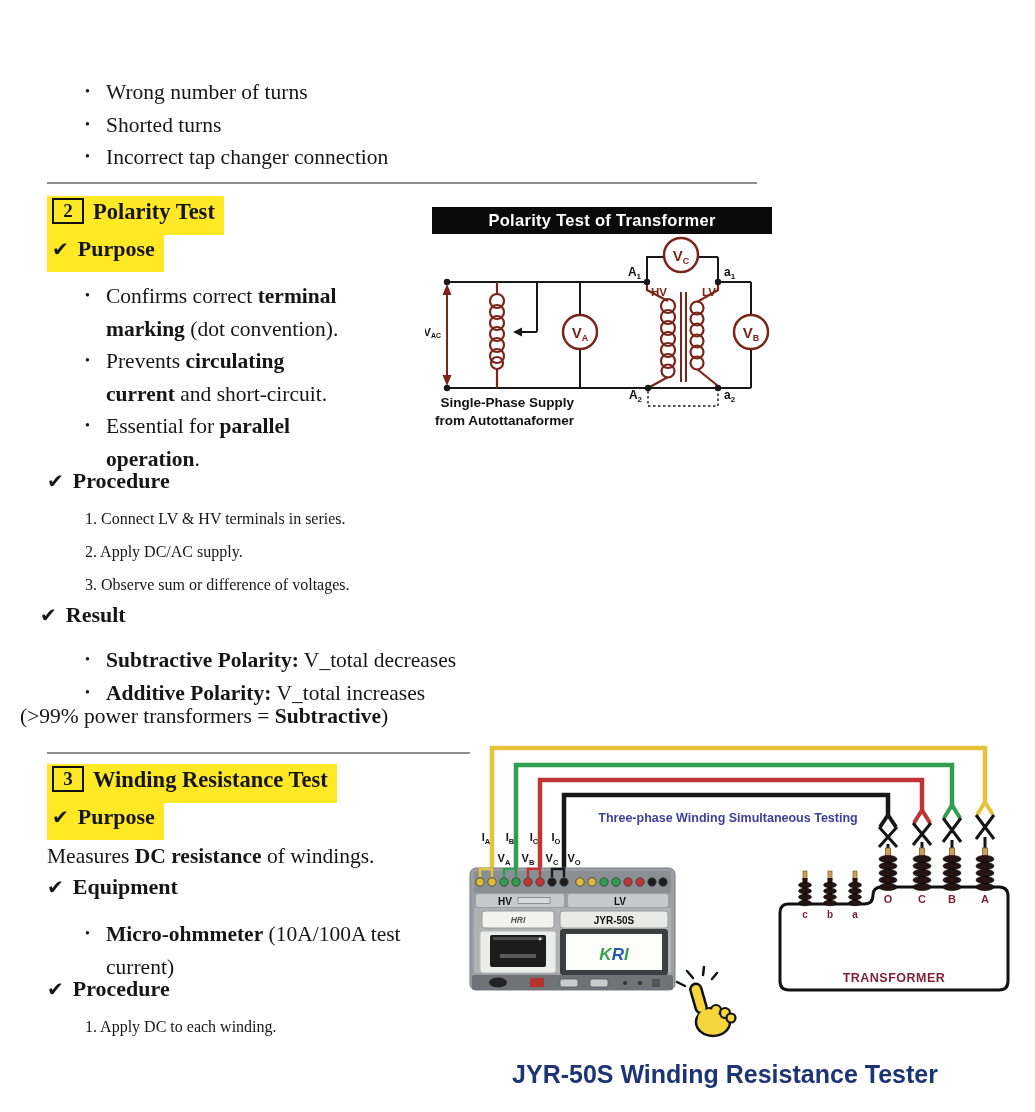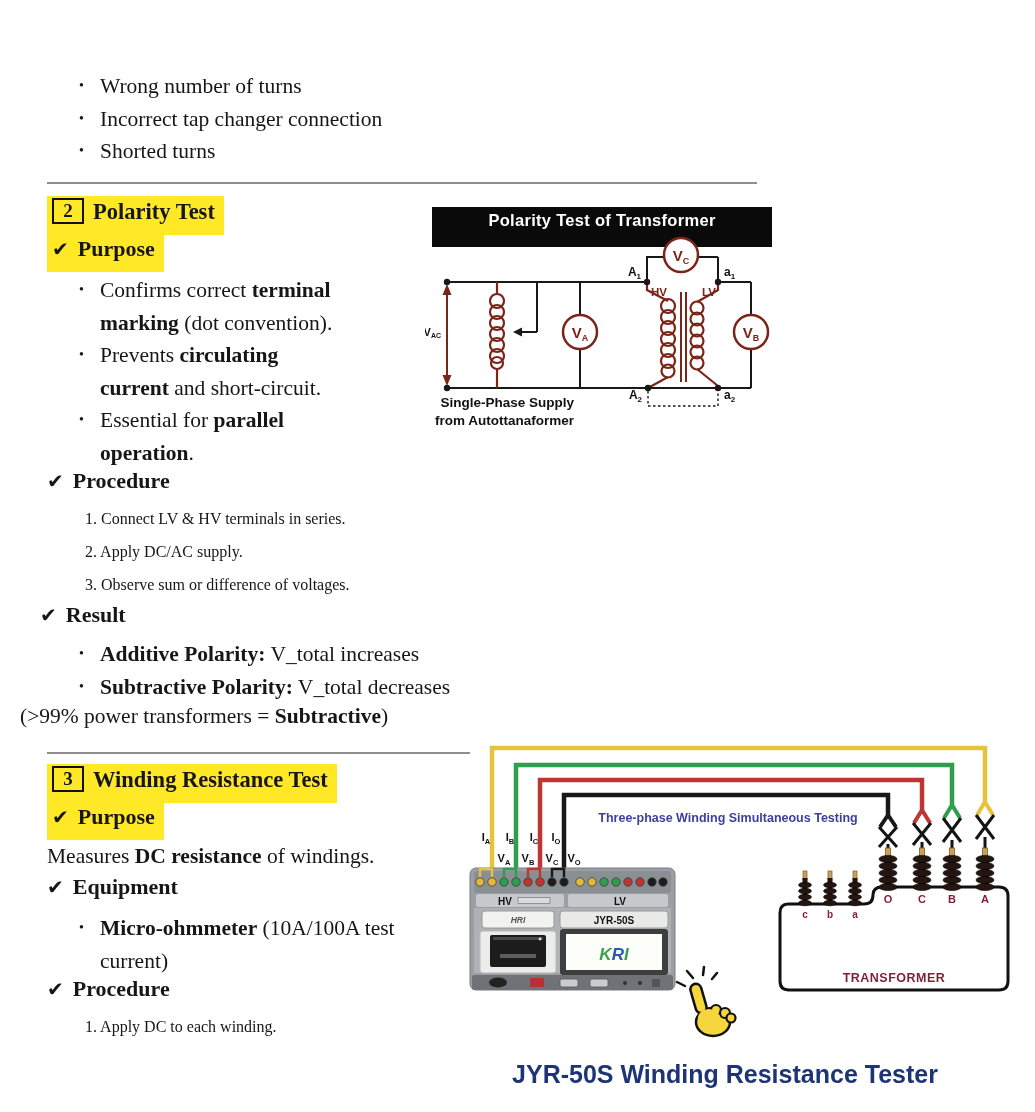--- a/index.html
+++ b/index.html
@@ -1,52 +1,52 @@
 <!DOCTYPE html>
 <html><head>
 <meta charset="utf-8">
 <style>
   html,body{margin:0;padding:0;background:#ffffff;}
   #page{position:relative;width:1035px;height:1112px;background:#ffffff;overflow:hidden;
         font-family:"Liberation Serif", serif;color:#161616;}
   .abs{position:absolute;}
   .divider{position:absolute;height:0;border-top:2px solid #8f8f8f;}
   
-  ul.blist{list-style:none;margin:4px;padding:0;}
+  ul.blist{list-style:none;margin:10px;padding:0;}
   ul.blist li{position:relative;padding-left:24px;font-size:21.5px;line-height:32.5px;}
   ul.blist li::before{content:"•";position:absolute;left:3px;top:0;font-size:14px;}
   b{font-weight:bold;}
   
   .hl{background:#ffe926;padding:3px 9px 11px 5px;}
   .badge{display:inline-block;border:2.5px solid #111;min-width:22px;text-align:center;
          font-weight:bold;font-size:19px;line-height:22px;padding:0 3px;margin-right:9px;vertical-align:2px;}
   .sec-title{font-size:22.5px;font-weight:bold;}
   .check-line{font-size:22px;font-weight:bold;}
   .check{font-family:"DejaVu Sans", sans-serif;font-weight:bold;font-size:20px;margin-right:9px;}
   .steps div{font-size:16px;line-height:33px;}
   .plain{font-size:21.5px;line-height:32px;}
   
-  .banner{position:absolute;left:432px;top:207px;width:340px;height:40px;background:#0a0a0a;color:#fff;
+  .banner{position:absolute;left:432px;top:207px;width:340px;height:27px;background:#0a0a0a;color:#fff;
           font-family:"Liberation Sans", sans-serif;font-weight:bold;font-size:16.5px;line-height:27px;
           text-align:center;letter-spacing:.3px;}
   .pcap{position:absolute;left:422px;top:394px;width:152px;text-align:right;
         font-family:"Liberation Sans", sans-serif;font-weight:bold;font-size:13.5px;line-height:18px;color:#111;}
   .wcap{position:absolute;left:460px;top:1060px;width:530px;text-align:center;
         font-family:"Liberation Sans", sans-serif;font-weight:bold;font-size:25px;color:#1d3576;}
   svg text{font-family:"Liberation Sans", sans-serif;}
 </style>
 </head>
 <body>
 
 <div id="page">
 
   <ul class="blist abs" style="left:72px;top:66px;width:420px;">
     <li>Wrong number of turns</li>
+    <li>Shorted turns</li>
     <li>Incorrect tap changer connection</li>
-    <li>Shorted turns</li>
   </ul>
 
   <div class="divider" style="left:47px;top:182px;width:710px;"></div>
 
   <div class="abs" style="left:47px;top:198px;">
     <span class="hl sec-title"><span class="badge">2</span><span>Polarity Test</span></span>
   </div>
   <div class="abs" style="left:47px;top:236px;">
     <span class="hl check-line"><span class="check">✔</span><span>Purpose</span></span>
   </div>
@@ -63,22 +63,22 @@
   <div class="abs steps" style="left:85px;top:502px;">
     <div>1. Connect LV &amp; HV terminals in series.</div>
     <div>2. Apply DC/AC supply.</div>
     <div>3. Observe sum or difference of voltages.</div>
   </div>
 
   <div class="abs check-line" style="left:40px;top:602px;">
     <span class="check">✔</span><span>Result</span>
   </div>
   <ul class="blist abs" style="left:72px;top:634px;width:460px;">
+    <li><b>Subtractive Polarity:</b><span> V_total decreases</span></li>
     <li><b>Additive Polarity:</b><span> V_total increases</span></li>
-    <li><b>Subtractive Polarity:</b><span> V_total decreases</span></li>
   </ul>
   <div class="abs plain" style="left:20px;top:700px;">
     <span>(&gt;99% power transformers = </span><b>Subtractive</b><span>)</span>
   </div>
 
   <div class="banner">Polarity Test of Transformer</div>
   <svg class="abs" style="left:425px;top:200px;" width="365" height="235" viewBox="0 0 365 235">
 
     <g stroke="#181818" stroke-width="2" fill="none">
       <path d="M22,82 H222"></path>

